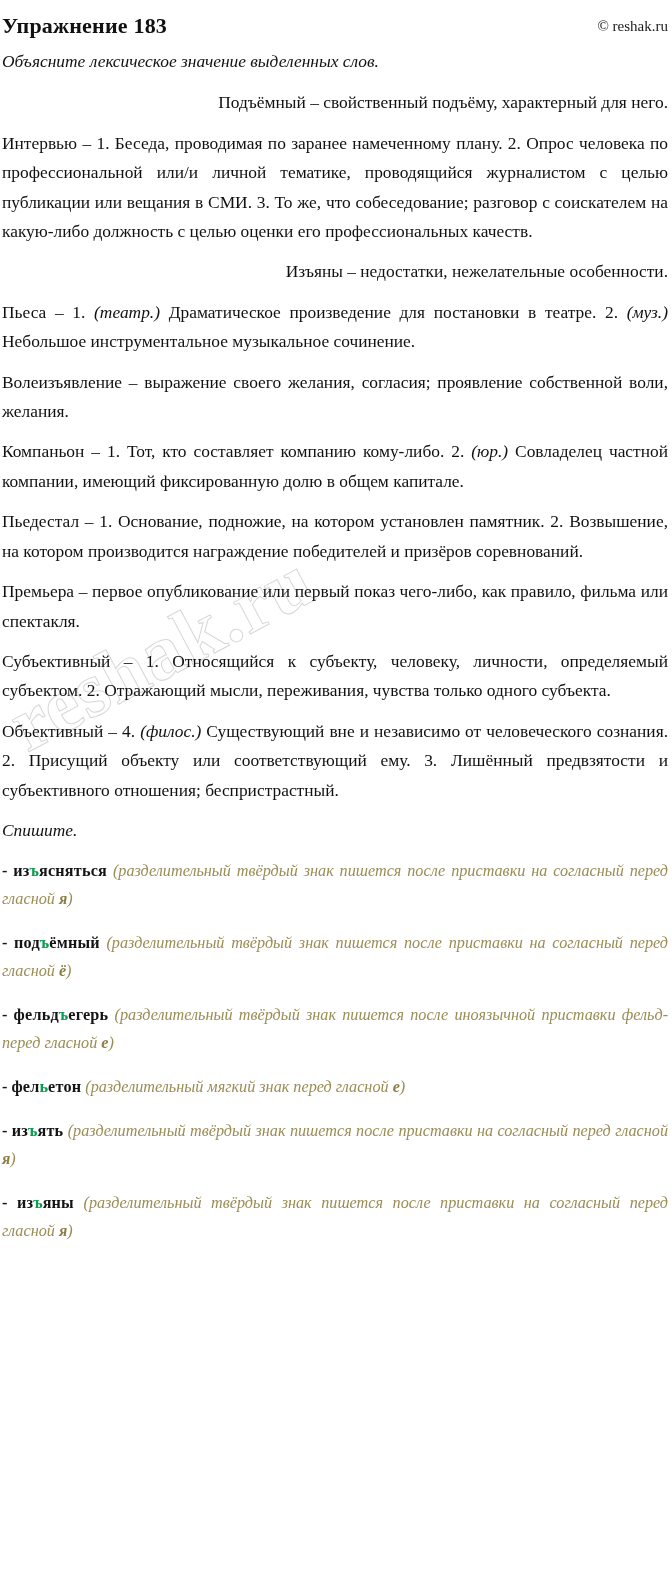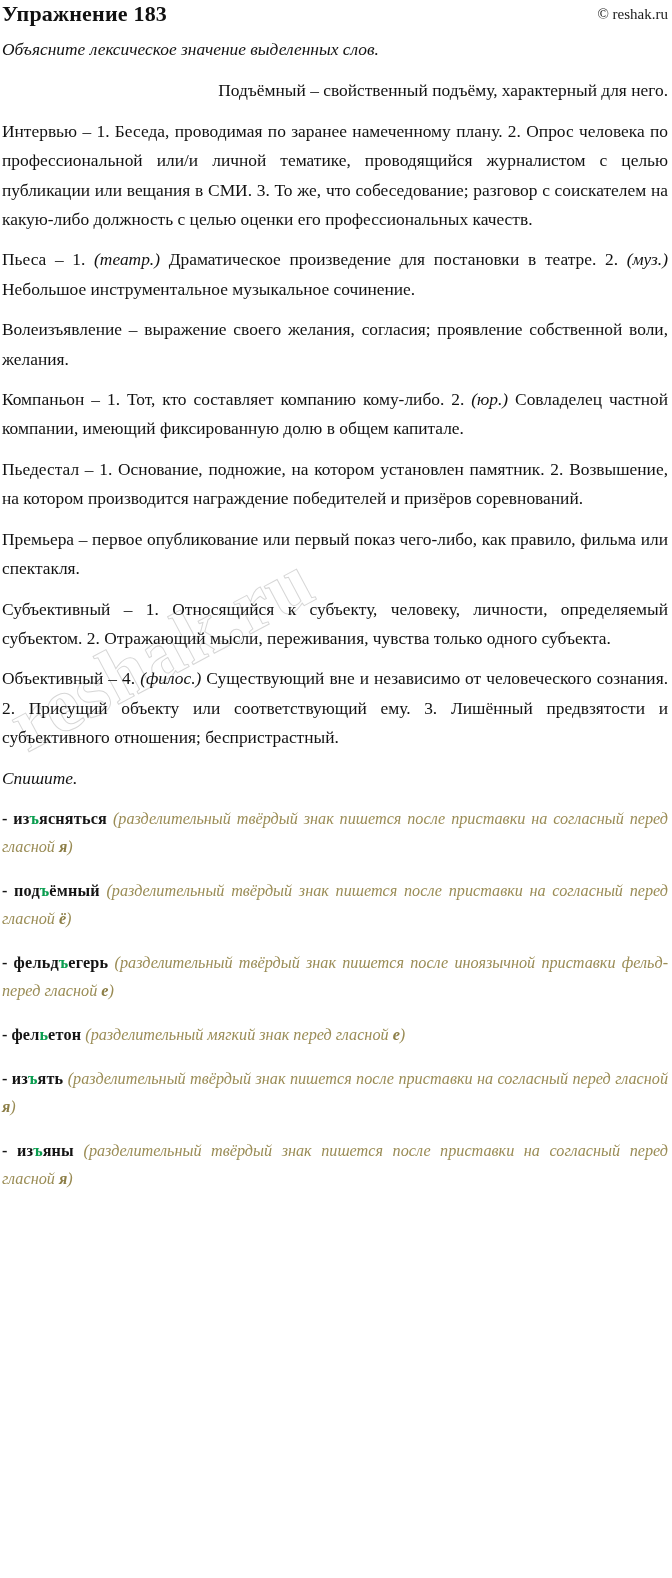--- a/index.html
+++ b/index.html
@@ -53,20 +53,21 @@
     padding: 0;
     box-sizing: border-box;
   }
 
   
   #header-bar {
     position: relative;
     height: 28px;
     padding: 2px 4px 0 2px;
     box-sizing: border-box;
+    margin-top: 12px;
   }
   #exercise-title {
     position: absolute;
     left: 2px;
     top: 1px;
     font-size: 22px;
     font-weight: 700;
     letter-spacing: 0.2px;
     line-height: 26px;
   }
@@ -157,20 +158,21 @@
   </div>
 
   <div id="content">
 
     <p class="para task">Объясните лексическое значение выделенных слов.</p>
 
     <p class="para last-left">Подъёмный – свойственный подъёму, характерный для него.</p>
 
     <p class="para">Интервью – 1. Беседа, проводимая по заранее намеченному плану. 2. Опрос человека по профессиональной или/и личной тематике, проводящийся журналистом с целью публикации или вещания в СМИ. 3. То же, что собеседование; разговор с соискателем на какую-либо должность с целью оценки его профессиональных качеств.</p>
 
+    <p class="para last-left">Изъяны – недостатки, нежелательные особенности.</p>
 
     <p class="para"><span>Пьеса – 1. </span><span class="ital">(театр.)</span><span> Драматическое произведение для постановки в театре. 2. </span><span class="ital">(муз.)</span><span> Небольшое инструментальное музыкальное сочинение.</span></p>
 
     <p class="para">Волеизъявление – выражение своего желания, согласия; проявление собственной воли, желания.</p>
 
     <p class="para"><span>Компаньон – 1. Тот, кто составляет компанию кому-либо. 2. </span><span class="ital">(юр.)</span><span> Совладелец частной компании, имеющий фиксированную долю в общем капитале.</span></p>
 
     <p class="para">Пьедестал – 1. Основание, подножие, на котором установлен памятник. 2. Возвышение, на котором производится награждение победителей и призёров соревнований.</p>
 
     <p class="para">Премьера – первое опубликование или первый показ чего-либо, как правило, фильма или спектакля.</p>

